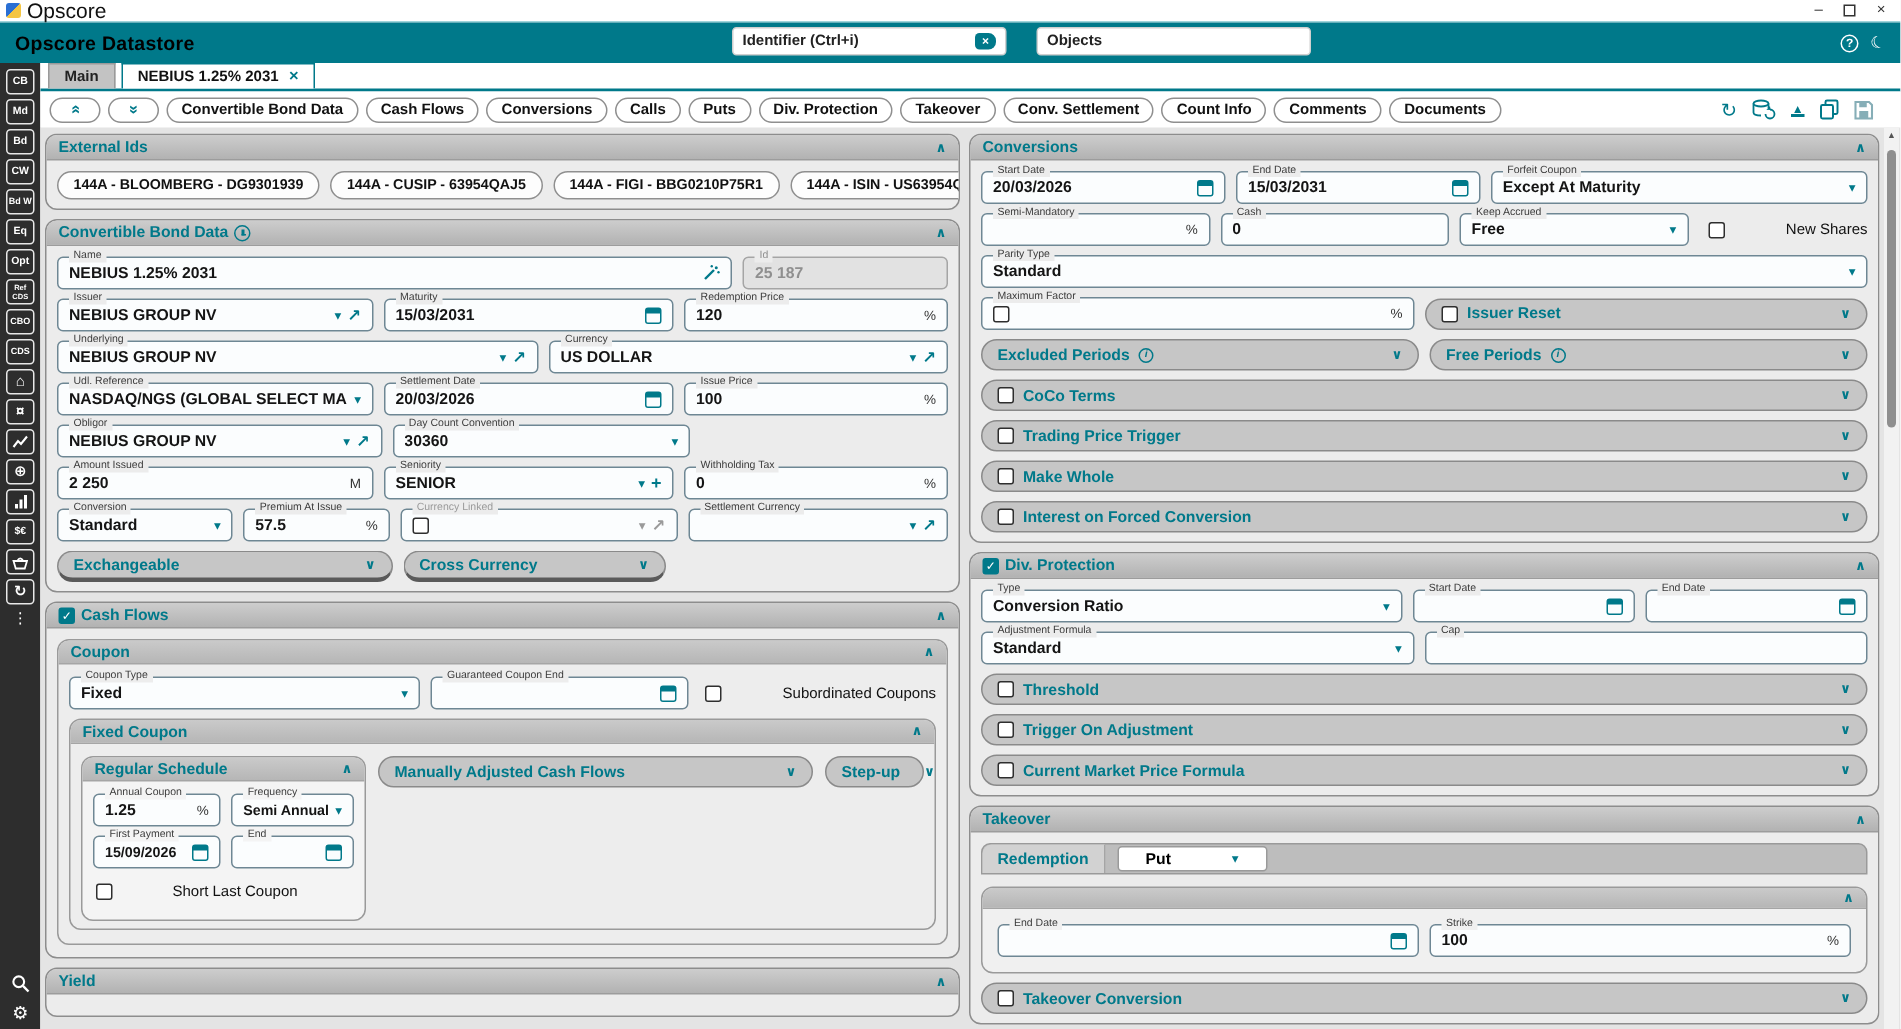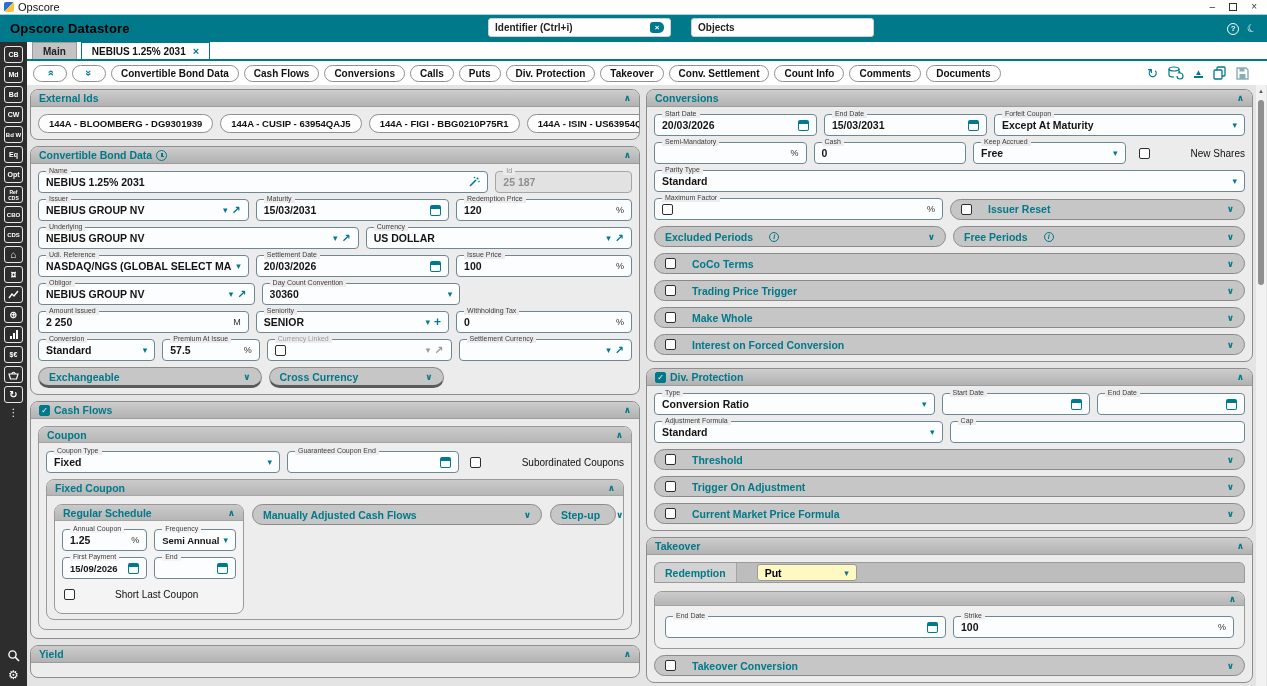--- a/index.html
+++ b/index.html
@@ -3,21 +3,21 @@
 <meta charset="utf-8">
 <style>
   * { margin:0; padding:0; box-sizing:border-box; }
   html,body { width:1267px; height:686px; overflow:hidden; background:#fff;
     font-family:"Liberation Sans","DejaVu Sans",sans-serif; }
 
   
   .titlebar { height:15px; background:#fff; display:flex; align-items:center; padding:0 4px; border-bottom:1px solid #9fd4da;}
   .applogo { width:10px; height:10px; margin-right:4px; border-radius:2px;
     background:linear-gradient(135deg,#2a6fd4 0 50%,#f4c542 50% 100%); }
-  .wtitle { font-size:11px; color:#111; flex:1; }
+  .wtitle { font-size:14px; color:#111; flex:1; }
   .wctl { display:flex; gap:14px; align-items:center; margin-right:6px; }
   .wctl span { font-size:10px; color:#333; line-height:10px; cursor:default; }
   .maxbox { width:8px; height:8px; border:1px solid #333; display:inline-block; }
 
   
   .appbar { height:27px; background:#00798a; display:flex; align-items:center; padding:0 10px; }
   .appbar .title { color:#000000; font-size:13px; font-weight:bold; letter-spacing:.2px; }
   .appbar .searches { position:absolute; left:488px; top:18px; display:flex; gap:20px; }
   .searchbox { width:183px; height:19px; background:#fff; border-radius:3px; display:flex; align-items:center;
     padding:0 6px; font-size:10px; font-weight:bold; color:#222; border:1px solid #d0d0d0; }
@@ -99,21 +99,21 @@
   .fld.disabled .fvl { color:#8f8f8f; }
   .fld.disabled .flb { color:#8f8f8f; }
 
   .cb { width:11px; height:11px; border:1.6px solid #2e2e2e; border-radius:2px; background:#fff; flex:none;
     cursor:pointer; display:flex; align-items:center; justify-content:center; font-size:8px; color:transparent; }
   .cb.ck { background:#00798a; border-color:#00798a; color:#fff; }
   .cblabel { font-size:10px; font-weight:normal; color:#111; white-space:nowrap;padding-left:33px; }
 
   .pill { height:21px; border:1px solid #8a8a8a; border-radius:11px; background:#c6c6c6; display:flex;
     align-items:center; padding:0 10px; gap:8px; cursor:pointer; min-width:0; }
-  .pill .pt { color:#00798a; font-size:10.5px; font-weight:bold; white-space:nowrap; display:flex; align-items:center; gap:16px;}
+  .pill .pt { color:#00798a; font-size:10.5px; font-weight:bold; white-space:nowrap; display:flex; align-items:center; gap:6px;}
   .pill.dark-under { border-bottom:3px solid #5a5a5a; }
   .infoc { width:10px; height:10px; border:1.3px solid #00798a; border-radius:50%; color:#00798a; font-size:7px;
     font-style:italic; font-weight:bold; display:inline-flex; align-items:center; justify-content:center; }
 
   .subsec { border:1px solid #9a9a9a; border-radius:8px; background:#ededed; overflow:hidden; margin-bottom:4px; }
   .subsec-h { display:flex; align-items:center; height:16px; background:linear-gradient(#cacaca,#b6b6b6);
     border-bottom:1px solid #a5a5a5; padding:0 8px; cursor:pointer; }
   .subsec-b { padding:8px 7px 5px 7px; --pbg:#ededed; }
 
   .wpanel { border:1px solid #9a9a9a; border-radius:8px; background:#f4f4f4; overflow:hidden; }
@@ -126,22 +126,22 @@
   .chip { height:19px; border:1px solid #8f8f8f; border-radius:10px; background:#fdfdfd; display:flex; align-items:center;
     padding:0 10px; font-size:9.5px; font-weight:bold; color:#111; cursor:pointer; white-space:nowrap;}
 
   .wand { flex:none; cursor:pointer; }
 
   
   .redbar { display:flex; align-items:center; height:21px; background:#bdbdbd; border:1px solid #9a9a9a;
     border-radius:6px 6px 0 0; border-bottom:1px solid #9a9a9a; }
   .redtab { height:100%; display:flex; align-items:center; padding:0 10px; background:#d2d2d2; color:#00798a;
     font-size:10.5px; font-weight:bold; border-right:1px solid #a5a5a5; border-radius:6px 0 0 0; }
-  .redsel { height:17px; width:100px; background:#fef9c3; border:1px solid #9a9a9a; border-radius:3px;
-    display:flex; align-items:center; padding:0 7px; margin-left:20px; font-size:10.5px; font-weight:bold; gap:6px; cursor:pointer;}
+  .redsel { height:17px; width:100px; background:#ffffff; border:1px solid #9a9a9a; border-radius:3px;
+    display:flex; align-items:center; padding:0 18px; margin-left:8px; font-size:10.5px; font-weight:bold; gap:6px; cursor:pointer;}
 
   
   .vscroll { position:absolute; right:1px; top:0; bottom:0; width:10px; background:#f2f2f2; }
   .vscroll .arr { display:block; text-align:center; font-size:6px; color:#555; padding-top:3px; }
   .vthumb { position:absolute; left:2px; right:2px; top:15px; height:185px; background:#8f8f8f; border-radius:3px; }
 
   svg.icsvg { display:block; }
 </style>
 </head>
 <body>

